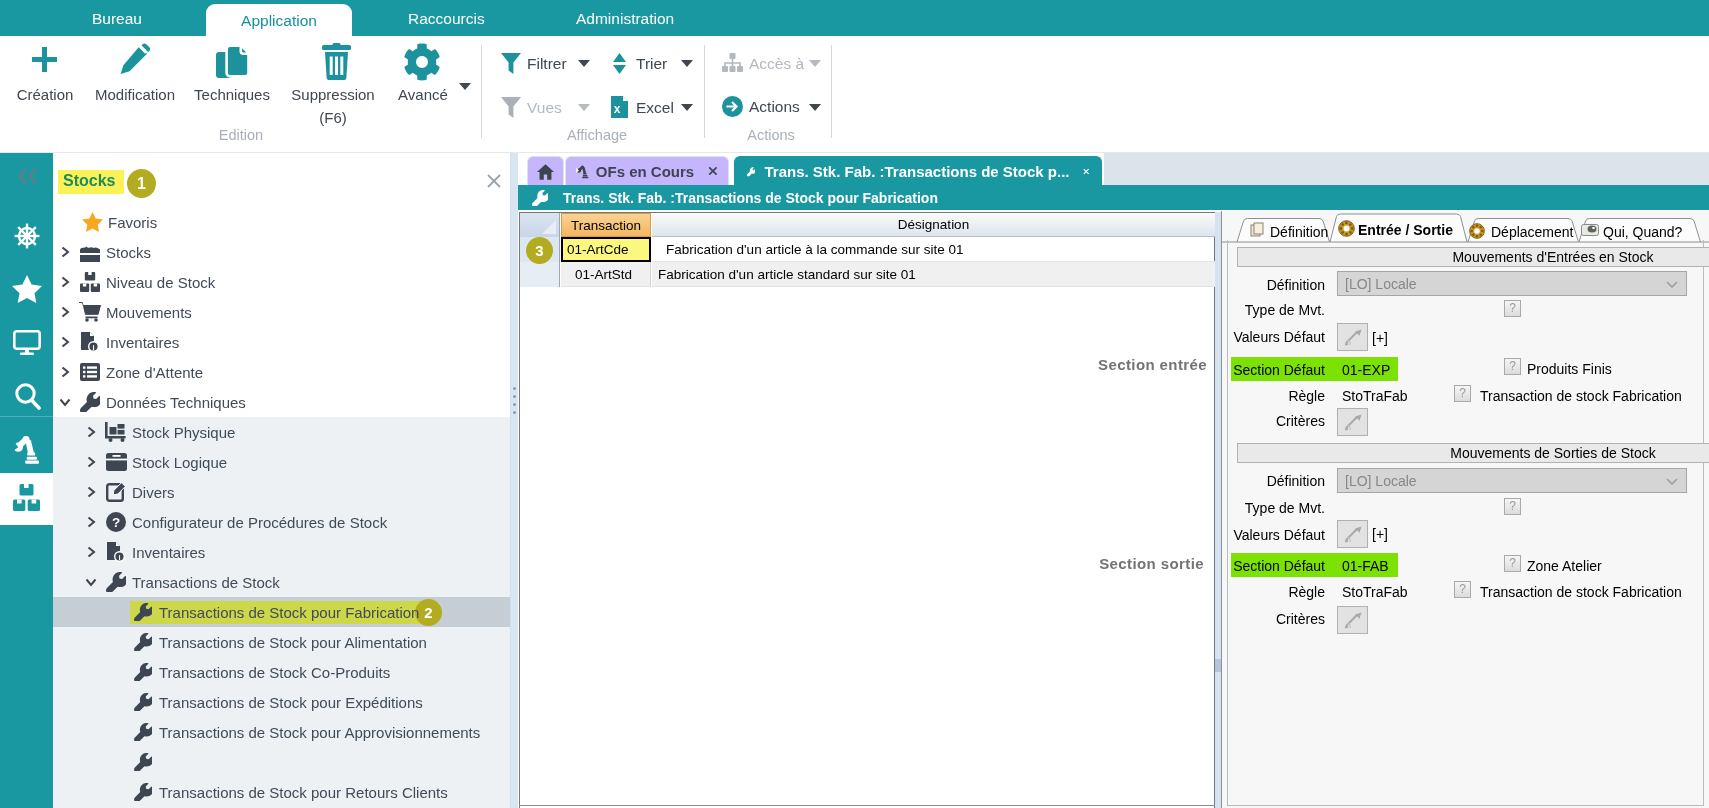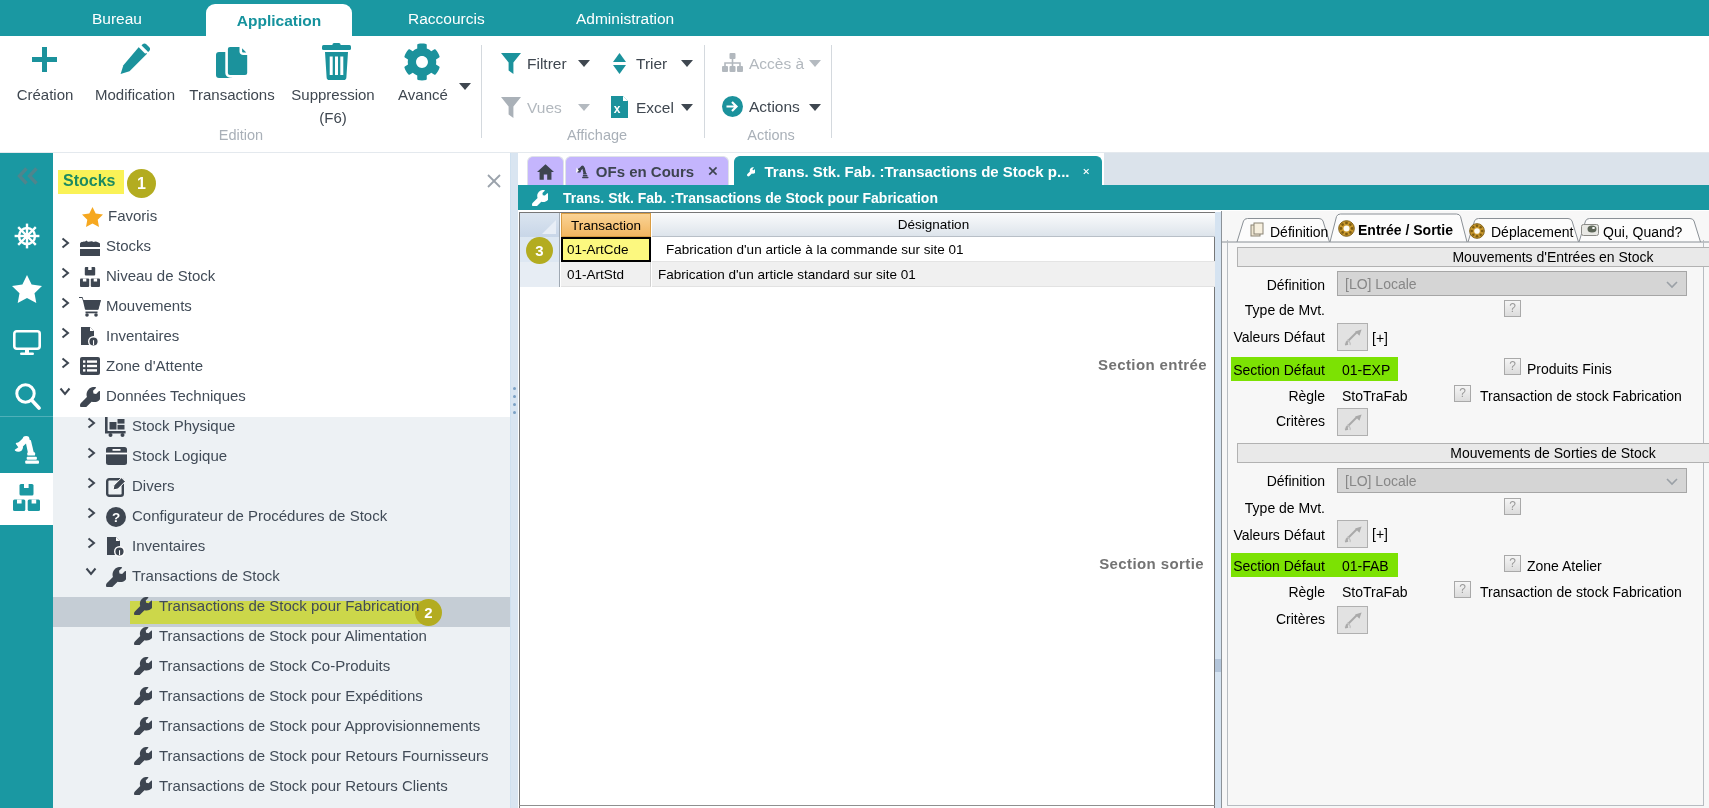--- a/index.html
+++ b/index.html
@@ -3,35 +3,35 @@
 <style>
 html,body{margin:0;padding:0}
 body{width:1709px;height:808px;overflow:hidden;position:relative;background:#fff;
  font-family:"Liberation Sans",sans-serif;-webkit-font-smoothing:antialiased}
 .abs{position:absolute}
 svg{display:block}
 
 #topbar{left:0;top:0;width:1709px;height:36px;background:#1a98a2}
 #topbar .mtab{position:absolute;top:0;height:36px;line-height:37px;color:#fff;font-weight:normal;font-size:15.5px}
 #apptab{position:absolute;left:206px;top:4px;width:146px;height:32px;background:#fff;border-radius:9px 9px 0 0;
- color:#15929d;font-weight:bold;font-size:15.5px;text-align:center;line-height:33px}
+ color:#15929d;font-weight:normal;font-size:15.5px;text-align:center;line-height:33px}
 
 #ribbon{left:0;top:36px;width:1709px;height:116px;background:#fff;border-bottom:1px solid #e4e9ee}
 .rlabel{position:absolute;font-size:15px;color:#3f4750;white-space:nowrap;transform:translateX(-50%)}
 .rgroup{position:absolute;font-size:14.5px;color:#a9b0b8;transform:translateX(-50%)}
 .rsep{position:absolute;width:1px;background:#d4d9de}
 .caret{position:absolute;width:0;height:0;border-left:6px solid transparent;border-right:6px solid transparent;border-top:7px solid #3f4750}
 .caret.dis{border-top-color:#b4bac0}
 .smtxt{position:absolute;font-size:15.5px;color:#3f4750;white-space:nowrap}
 .smtxt.dis{color:#b2b8be}
 
 #lstrip{left:0;top:153px;width:53px;height:655px;background:#1a98a2}
 
 #tree{left:53px;top:153px;width:458px;height:655px;background:#fff;overflow:hidden}
-.trow{position:absolute;height:30px;display:flex;font-size:15px;color:#414b57;white-space:nowrap}
+.trow{position:absolute;height:30px;display:flex;align-items:center;font-size:15px;color:#414b57;white-space:nowrap}
 .chev{width:26px;flex:0 0 26px;display:flex;justify-content:center}
 .ticon{width:24px;flex:0 0 24px;display:flex;justify-content:center;margin-right:4px}
 
 .dtab{position:absolute;top:156px;height:29px;background:#c4b5fd;border:1px solid #dfe3e8;border-bottom:none;border-radius:6px 6px 0 0;display:flex;align-items:center;font-size:15px;font-weight:bold;color:#3d4450;white-space:nowrap}
 #acttab{background:#1a98a2;border-color:#1a98a2;color:#fff}
 #bluestrip{left:1104px;top:153px;width:605px;height:32px;background:#dbe3eb}
 #titlebar{left:518px;top:185px;width:1191px;height:25px;background:#1a98a2;color:#fff;font-weight:bold;font-size:14px;display:flex;align-items:center}
 
 #grid{left:519px;top:212px;width:694px;height:595px;border:1px solid #777;border-bottom:none;font-size:13.5px}
 .hcell{position:absolute;top:0;height:24px;box-sizing:border-box}
@@ -80,21 +80,21 @@
         <line x1="17.5" y1="13.5" x2="17.5" y2="32"></line>
         <line x1="22.8" y1="13.5" x2="22.8" y2="32"></line>
       </g>
     </svg>
   <svg class="abs" style="left:403px;top:7px" width="38" height="38" viewBox="0 0 512 512">
       <path fill="#1b929c" d="M487.4 315.7l-42.6-24.6c4.3-23.2 4.3-47 0-70.2l42.6-24.6c4.9-2.8 7.1-8.6 5.5-14-11.1-35.6-30-67.8-54.7-94.6-3.8-4.1-10-5.1-14.8-2.3L380.8 110c-17.9-15.4-38.5-27.3-60.8-35.1V25.8c0-5.6-3.9-10.5-9.4-11.7-36.7-8.2-74.3-7.8-109.2 0-5.5 1.2-9.4 6.1-9.4 11.7V75c-22.2 7.9-42.8 19.8-60.8 35.1L88.7 85.5c-4.9-2.8-11-1.9-14.8 2.3-24.7 26.7-43.6 58.9-54.7 94.6-1.7 5.4.6 11.2 5.5 14L67.3 221c-4.3 23.2-4.3 47 0 70.2l-42.6 24.6c-4.9 2.8-7.1 8.6-5.5 14 11.1 35.6 30 67.8 54.7 94.6 3.8 4.1 10 5.1 14.8 2.3l42.6-24.6c17.9 15.4 38.5 27.3 60.8 35.1v49.2c0 5.6 3.9 10.5 9.4 11.7 36.7 8.2 74.3 7.8 109.2 0 5.5-1.2 9.4-6.1 9.4-11.7v-49.2c22.2-7.9 42.8-19.8 60.8-35.1l42.6 24.6c4.9 2.8 11 1.9 14.8-2.3 24.7-26.7 43.6-58.9 54.7-94.6 1.5-5.5-.7-11.3-5.6-14.1zM256 336c-44.1 0-80-35.9-80-80s35.9-80 80-80 80 35.9 80 80-35.9 80-80 80z"></path>
     </svg>
   <div class="caret" style="left:459px;top:47px"></div>
   <div class="rlabel" style="left:45px;top:50px">Création</div>
   <div class="rlabel" style="left:135px;top:50px">Modification</div>
-  <div class="rlabel" style="left:232px;top:50px">Transactions</div>
+  <div class="rlabel" style="left:232px;top:50px">Techniques</div>
   <div class="rlabel" style="left:333px;top:50px">Suppression</div>
   <div class="rlabel" style="left:333px;top:73px">(F6)</div>
   <div class="rlabel" style="left:423px;top:50px">Avancé</div>
   <div class="rgroup" style="left:241px;top:91px">Edition</div>
   <div class="rsep" style="left:481px;top:9px;height:93px"></div>
 
   <svg class="abs" style="left:501px;top:17px" width="20" height="21" viewBox="0 0 20 21">
       <path d="M0 0h20l-7.6 9.5V21l-4.8-3.5V9.5z" fill="#1b929c"></path>
     </svg>
   <div class="smtxt" style="left:527px;top:19px">Filtrer</div>
@@ -456,21 +456,20 @@
         </svg>
       </span>
       <span>Transactions de Stock pour Expéditions</span>
     </div>
   <div class="trow" style="left:78px;top:594px">
       <span class="ticon">
         <svg width="18" height="18" viewBox="0 0 512 512">
           <path d="M507.7 109.1c-2.2-9-13.5-12.1-20.1-5.5l-74.4 74.4-67.9-11.3-11.3-67.9 74.4-74.4c6.6-6.6 3.4-17.9-5.7-20.2-62.3-15.5-131 1.6-179.5 50.2-54.1 54.1-69 132.8-45.1 201.2L24.7 409c-33 33-33 86.6 0 119.6s86.6 33 119.6 0l153.4-153.4c68.4 24 147.1 9.1 201.2-45.1 48.6-48.6 65.7-117.3 50.2-179.5z" fill="#3e4651"></path>
         </svg>
       </span>
-      <span>Transactions de Stock pour Retours Fournisseurs</span>
     </div>
   <div class="trow" style="left:78px;top:624px">
       <span class="ticon">
         <svg width="18" height="18" viewBox="0 0 512 512">
           <path d="M507.7 109.1c-2.2-9-13.5-12.1-20.1-5.5l-74.4 74.4-67.9-11.3-11.3-67.9 74.4-74.4c6.6-6.6 3.4-17.9-5.7-20.2-62.3-15.5-131 1.6-179.5 50.2-54.1 54.1-69 132.8-45.1 201.2L24.7 409c-33 33-33 86.6 0 119.6s86.6 33 119.6 0l153.4-153.4c68.4 24 147.1 9.1 201.2-45.1 48.6-48.6 65.7-117.3 50.2-179.5z" fill="#3e4651"></path>
         </svg>
       </span>
       <span>Transactions de Stock pour Retours Clients</span>
     </div>
   <div class="abs" style="left:457px;top:0;width:1px;height:655px;background:#cfe0ef"></div>
@@ -534,21 +533,21 @@
     <svg width="38" height="22" viewBox="0 0 38 22" style="position:absolute;bottom:1px">
         <path d="M36 6v14H22z" fill="#e8eef6"></path>
       </svg>
   </div>
   <div class="hcell" style="left:41px;width:90px;background:linear-gradient(#fad395,#f2b661);border:1px solid #d99c42;text-align:center;line-height:23px;color:#000">Transaction</div>
   <div class="hcell" style="left:132px;width:563px;background:linear-gradient(#fafbfc,#dde4eb);border-bottom:1px solid #b8bfc7;text-align:center;line-height:23px;color:#000">Désignation</div>
   <div class="abs" style="left:0;top:24px;width:40px;height:25px;background:#dde7f2;border-right:1px solid #9fa8b2;box-sizing:border-box"></div>
   <div class="abs" style="left:41px;top:24px;width:90px;height:25px;background:#fcf87f;border:2px solid #000;box-sizing:border-box;line-height:21px;padding-left:4px">01-ArtCde</div>
   <div class="abs" style="left:132px;top:24px;width:563px;height:25px;line-height:25px;padding-left:14px;border-bottom:1px solid #e4e4e4;box-sizing:border-box">Fabrication d'un article à la commande sur site 01</div>
   <div class="abs" style="left:0;top:49px;width:40px;height:25px;background:#e7edf4;border-right:1px solid #9fa8b2;box-sizing:border-box"></div>
-  <div class="abs" style="left:41px;top:49px;width:90px;height:25px;background:#f0f0f0;border-right:1px solid #d0d0d0;border-bottom:1px solid #e2e2e2;box-sizing:border-box;line-height:25px;padding-left:6px">01-ArtStd</div>
+  <div class="abs" style="left:41px;top:49px;width:90px;height:25px;background:#f0f0f0;border-right:1px solid #d0d0d0;border-bottom:1px solid #e2e2e2;box-sizing:border-box;line-height:25px;padding-left:14px">01-ArtStd</div>
   <div class="abs" style="left:132px;top:49px;width:563px;height:25px;background:#f0f0f0;line-height:25px;padding-left:6px;box-sizing:border-box;border-bottom:1px solid #e2e2e2">Fabrication d'un article standard sur site 01</div>
 </div>
 <div class="abs" style="left:526px;top:237px;width:27px;height:27px;border-radius:50%;background:#b3ac20;color:#fff;font-size:15px;font-weight:bold;text-align:center;line-height:27px;z-index:5">3</div>
 <div class="ann" style="left:907px;top:356px;width:300px;text-align:right">Section entrée</div>
 <div class="ann" style="left:904px;top:555px;width:300px;text-align:right">Section sortie</div>
 
 <div class="abs" style="left:1215px;top:212px;width:6px;height:596px;background:#d5e3f1"></div>
 <div class="abs" style="left:1215px;top:659px;width:6px;height:13px;background:#b3c5da"></div>
 <div class="abs" style="left:1221px;top:211px;width:1px;height:597px;background:#8c9298"></div>
 <div class="abs" style="left:519px;top:805px;width:696px;height:1px;background:#8f8f8f"></div>

